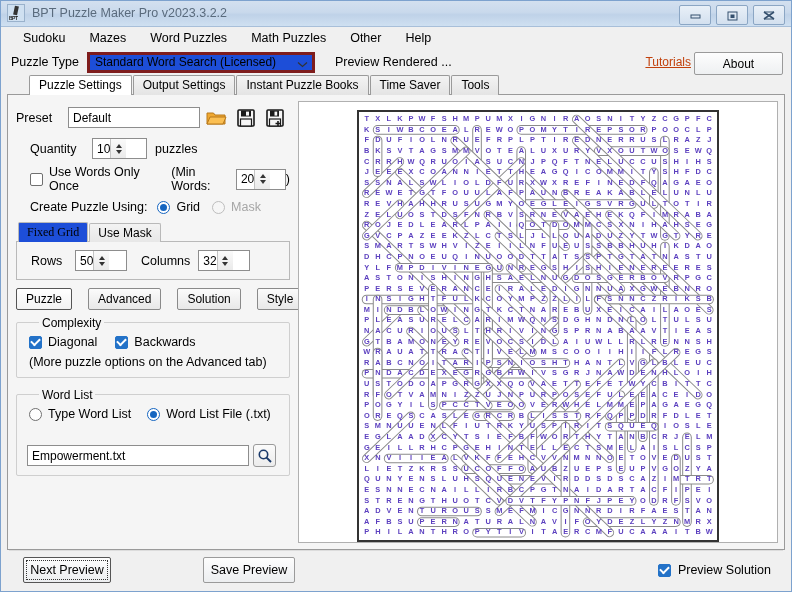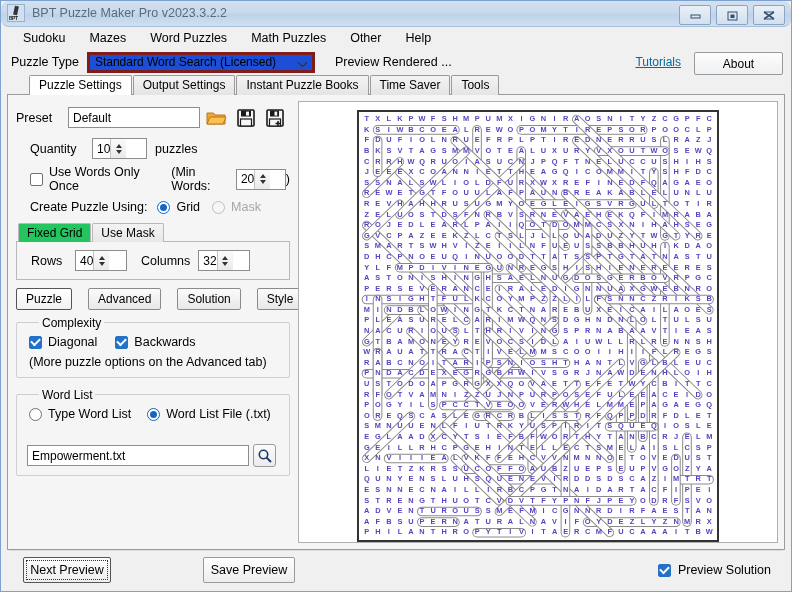--- a/index.html
+++ b/index.html
@@ -21,21 +21,20 @@
   }
 
   
   .titlebar {
     height:29px;
     background:linear-gradient(to bottom,#d3e0ef 0%,#c9d9ec 45%,#bfd2e8 55%,#cfe0f1 100%);
     border-bottom:1px solid #a8bfd9;
     display:flex; align-items:center;
     padding-left:6px;
     position:relative;
-    border-radius:8px;
   }
   .app-icon {
     width:18px;height:18px;
     background:#cfe0f1;
     border:1px solid #9ab2cc;
     position:relative;
     display:flex;align-items:center;justify-content:center;
     font-size:6px; font-weight:bold; color:#222;
     line-height:1;
   }
@@ -93,22 +92,22 @@
   }
   .combo .chev {
     position:absolute; right:0; top:0;
     width:19px; height:19px;
     display:flex;align-items:center;justify-content:center;
   }
   .preview-rendered {
     margin-left:20px; font-size:12.5px;
   }
   .tutorials {
-    position:absolute; right:110px;
-    color:#0369a1; text-decoration:underline;
+    position:absolute; right:100px;
+    color:#c2410c; text-decoration:underline;
     font-size:12px;
   }
   .about-btn {
     position:absolute; right:8px; top:3px;
     width:89px;height:23px;
     background:linear-gradient(to bottom,#fdfdfd,#eef0f2);
     border:1px solid #9a9a9a;
     border-radius:2px;
     display:flex;align-items:center;justify-content:center;
     font-size:12px;
@@ -266,21 +265,21 @@
   .subtabs { display:flex; align-items:flex-end; height:19px; padding-left:2px;}
   .subtab {
     font-size:12px;
     padding:2px 8px;
     border:1px solid #b9b9b9;
     border-bottom:none;
     background:linear-gradient(to bottom,#f3f3f3,#e7e7e7);
     border-radius:2px 2px 0 0;
     margin-right:1px;
   }
-  .subtab.active { background:#22c55e; border-color:#b9b9b9; position:relative; z-index:2;}
+  .subtab.active { background:#1d4ed8; border-color:#b9b9b9; position:relative; z-index:2;font-family:Liberation Serif, serif;}
   .subpanel {
     border:1px solid #b9b9b9;
     background:#f5f5f5;
     padding:8px;
     margin-top:-1px;
   }
 
   
   .btnrow { display:flex; gap:16px; margin-top:8px; }
   .btab {
@@ -493,21 +492,21 @@
       </div>
 
       <div class="subtabs" style="margin-top:9px">
         <div class="subtab active">Fixed Grid</div>
         <div class="subtab">Use Mask</div>
       </div>
       <div class="subpanel">
         <div class="row" style="padding-left:6px">
           <div class="lbl" style="width:44px">Rows</div>
           <div class="spin" style="width:52px">
-            <div class="val">40</div>
+            <div class="val">50</div>
             <div class="arrows">
                 <div class="up"></div>
                 <div class="dn"></div>
               </div>
           </div>
           <div class="lbl" style="margin-left:14px">Columns</div>
           <div class="spin" style="width:52px;margin-left:8px">
             <div class="val">32</div>
             <div class="arrows">
                 <div class="up"></div>

